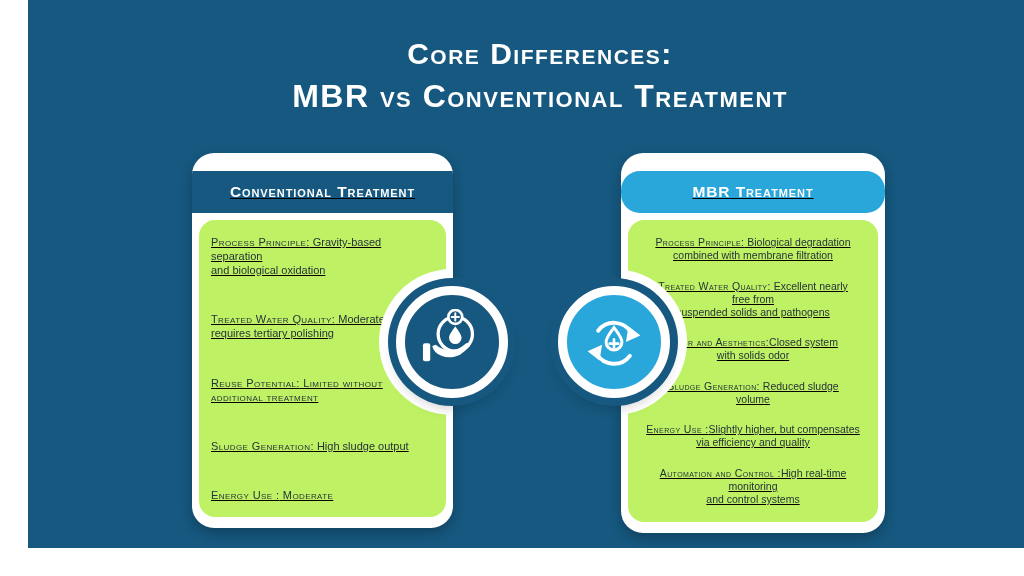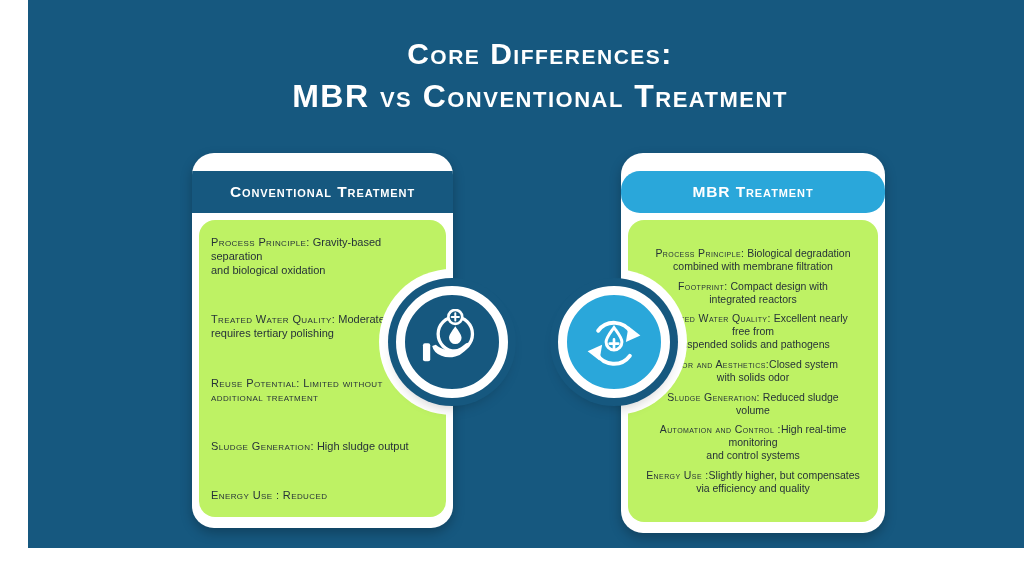--- a/index.html
+++ b/index.html
@@ -12,36 +12,36 @@
 
   
   .title { position:absolute; top:33px; left:0; width:100%; text-align:center;
            color:#FFFFFF; font-variant:small-caps; font-weight:800; }
   .title .l1 { font-size:30px; line-height:42px; letter-spacing:1.5px; }
   .title .l2 { font-size:32px; line-height:42px; letter-spacing:1.5px; }
 
   
   .card { position:absolute; background:#FFFFFF; border-radius:22px; overflow:hidden;
           display:flex; flex-direction:column;
-          box-shadow:0 5px 12px rgba(0,0,0,0.25); }
+          box-shadow:0 5px 12px rgba(0,0,0,0.25);text-decoration:underline; }
   .card.left  { left:164px; top:153px; width:261px; height:375px; }
   .card.right { left:593px; top:153px; width:264px; height:380px; }
 
   .band { height:42px; margin-top:18px; flex:0 0 42px;
           display:flex; align-items:center; justify-content:center;
           color:#FFFFFF; font-variant:small-caps; font-weight:bold;
           font-size:15.5px; letter-spacing:0.9px; }
   .card.left  .band { background:#16587F; }
   .card.right .band { background:#2AA7DA;border-radius:19px; }
 
   .body { flex:1; background:#bef264; margin:7px 7px 11px; border-radius:16px;
           display:flex; flex-direction:column; justify-content:space-between;
           color:#263238; position:relative; z-index:1; }
   .card.left  .body { padding:15px 12px; font-size:11px;   line-height:14px; text-align:left; }
-  .card.right .body { padding:27px 8px;  font-size:10.5px; line-height:13px; text-align:center; }
+  .card.right .body { padding:16px 8px;  font-size:10.5px; line-height:13px; text-align:center; }
 
   .item { white-space:pre-line; }
   .sc { font-variant:small-caps; letter-spacing:0.4px; }
 
   
   .bulge { position:absolute; width:146px; height:146px; border-radius:50%;
            background:#FFFFFF; z-index:2; }
   .card.left  .bulge { left:187px; top:116px; }
   .card.right .bulge { left:-80px; top:116px; }
 
@@ -69,46 +69,44 @@
       <span>Conventional Treatment</span>
     </div>
     <div class="body">
         <div class="item"><span class="sc">Process Principle:</span><span> Gravity-based separation
 and biological oxidation</span></div>
         <div class="item"><span class="sc">Treated Water Quality:</span><span> Moderate often
 requires tertiary polishing</span></div>
         <div class="item"><span class="sc">Reuse Potential:</span><span class="sc"> Limited without
 additional treatment</span></div>
         <div class="item"><span class="sc">Sludge Generation:</span><span> High sludge output</span></div>
-        <div class="item"><span class="sc">Energy Use :</span><span class="sc"> Reduced</span></div>
+        <div class="item"><span class="sc">Energy Use :</span><span class="sc"> Moderate</span></div>
       </div>
     <div class="bulge"></div>
   </div>
 
   <div class="card right">
     <div class="band">
       <span>MBR Treatment</span>
     </div>
     <div class="body">
         <div class="item"><span class="sc">Process Principle:</span><span> Biological degradation
 combined with membrane filtration</span></div>
-        <div class="item"><span class="sc">Footprint:</span><span> Compact design with
-integrated reactors</span></div>
         <div class="item"><span class="sc">Treated Water Quality:</span><span> Excellent nearly
 free from
 suspended solids and pathogens</span></div>
         <div class="item"><span class="sc">Odor and Aesthetics:</span><span>Closed system
 with solids odor</span></div>
         <div class="item"><span class="sc">Sludge Generation:</span><span> Reduced sludge
 volume</span></div>
+        <div class="item"><span class="sc">Energy Use :</span><span>Slightly higher, but compensates
+via efficiency and quality</span></div>
         <div class="item"><span class="sc">Automation and Control :</span><span>High real-time
 monitoring
 and control systems</span></div>
-        <div class="item"><span class="sc">Energy Use :</span><span>Slightly higher, but compensates
-via efficiency and quality</span></div>
       </div>
     <div class="bulge"></div>
   </div>
 
   <div class="badge bleft">
     <svg viewBox="0 0 100 100" aria-hidden="true">
       <circle cx="55" cy="38" r="26" fill="none" stroke="#FFFFFF" stroke-width="5"></circle>
       <circle cx="55" cy="12" r="10.5" fill="#16587F" stroke="#FFFFFF" stroke-width="4"></circle>
       <path d="M55 6.5 v11 M49.5 12 h11" stroke="#FFFFFF" stroke-width="3" stroke-linecap="round" fill="none"></path>
       <path d="M55 26 c-5.5 8 -9.5 13 -9.5 17.5 a9.5 9.5 0 0 0 19 0 C64.5 39 60.5 34 55 26 Z" fill="#FFFFFF"></path>

